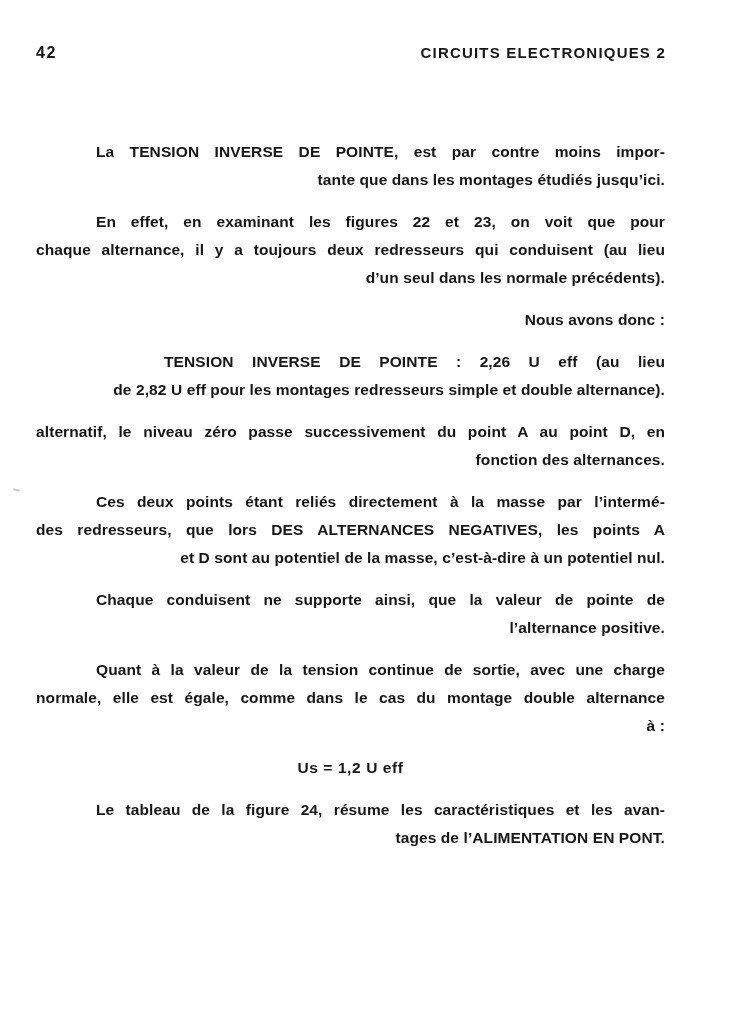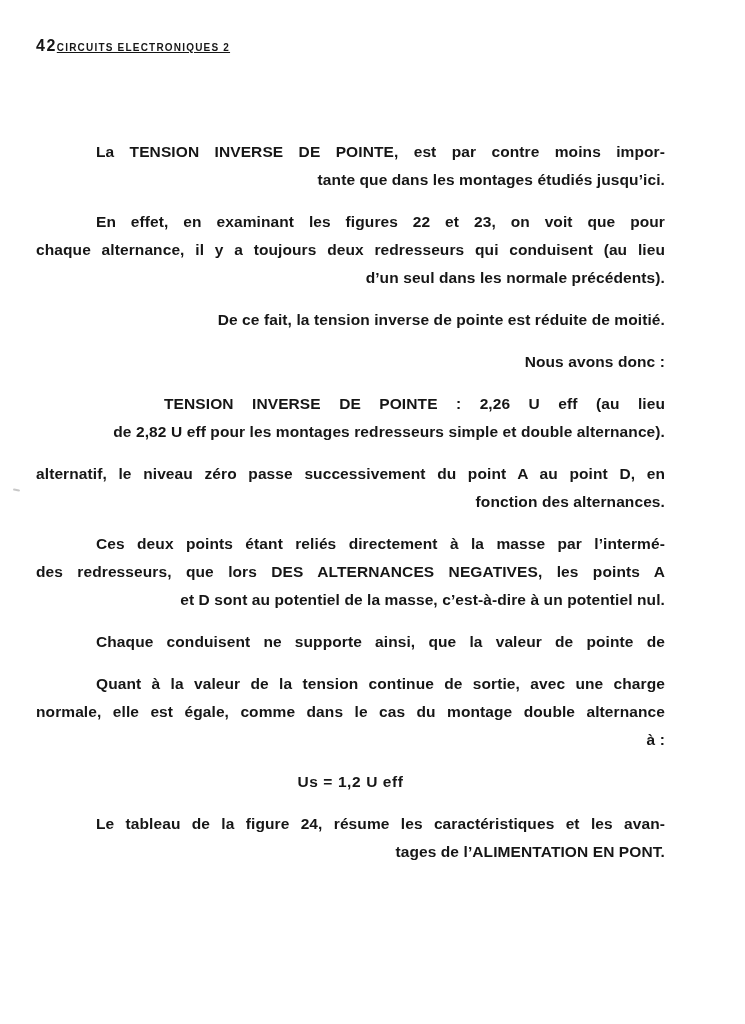--- a/index.html
+++ b/index.html
@@ -13,33 +13,33 @@
     background:var(--paper);
     margin:0 auto;
     overflow:hidden;
     font-family:"Liberation Sans", sans-serif;
     font-weight:700;
     color:var(--ink);
     -webkit-font-smoothing:antialiased;
   }
   .running-header{
     position:absolute;
-    top:37px;left:36px;width:630px;
+    top:44px;left:36px;width:630px;
     display:flex;
+    justify-content:space-between;
     align-items:baseline;
   }
   .page-number{
     font-size:16px;
     letter-spacing:1.5px;
   }
   .book-title{
-    font-size:10px;
+    font-size:15px;
     letter-spacing:1.2px;
     white-space:nowrap;
-    text-decoration:underline;
   }
   .text-body{
     position:absolute;
     top:138px;left:36px;width:629px;
     font-size:15.5px;
     line-height:28px;
     letter-spacing:0.1px;
   }
   .paragraph{margin:0 0 14px 0;}
   .paragraph:last-child{margin-bottom:0;}
@@ -82,40 +82,38 @@
       <div class="paragraph normal">
         <div class="line first full">La TENSION INVERSE DE POINTE, est par contre moins impor-</div>
         <div class="line last">tante que dans les montages étudiés jusqu’ici.</div>
       </div>
       <div class="paragraph normal">
         <div class="line first full">En effet, en examinant les figures 22 et 23, on voit que pour</div>
         <div class="line full">chaque alternance, il y a toujours deux redresseurs qui conduisent (au lieu</div>
         <div class="line last">d’un seul dans les normale précédents).</div>
       </div>
       <div class="paragraph normal">
-        <div class="line first last">De ce fait, la tension inverse de pointe est réduite de moitié.</div>
-      </div>
-      <div class="paragraph normal">
         <div class="line first last">Nous avons donc :</div>
       </div>
       <div class="paragraph special">
         <div class="line first full">TENSION INVERSE DE POINTE : 2,26 U eff (au lieu</div>
         <div class="line last">de 2,82 U eff pour les montages redresseurs simple et double alternance).</div>
       </div>
       <div class="paragraph normal">
         <div class="line full">alternatif, le niveau zéro passe successivement du point A au point D, en</div>
         <div class="line last">fonction des alternances.</div>
       </div>
       <div class="paragraph normal">
         <div class="line first full">Ces deux points étant reliés directement à la masse par l’intermé-</div>
         <div class="line full">des redresseurs, que lors DES ALTERNANCES NEGATIVES, les points A</div>
         <div class="line last">et D sont au potentiel de la masse, c’est-à-dire à un potentiel nul.</div>
       </div>
       <div class="paragraph normal">
         <div class="line first full">Chaque conduisent ne supporte ainsi, que la valeur de pointe de</div>
+        <div class="line last">l’alternance positive.</div>
       </div>
       <div class="paragraph normal">
         <div class="line first full">Quant à la valeur de la tension continue de sortie, avec une charge</div>
         <div class="line full">normale, elle est égale, comme dans le cas du montage double alternance</div>
         <div class="line last">à :</div>
       </div>
       <div class="paragraph formula">
         <div class="line first last">Us =  1,2 U eff</div>
       </div>
       <div class="paragraph normal">

